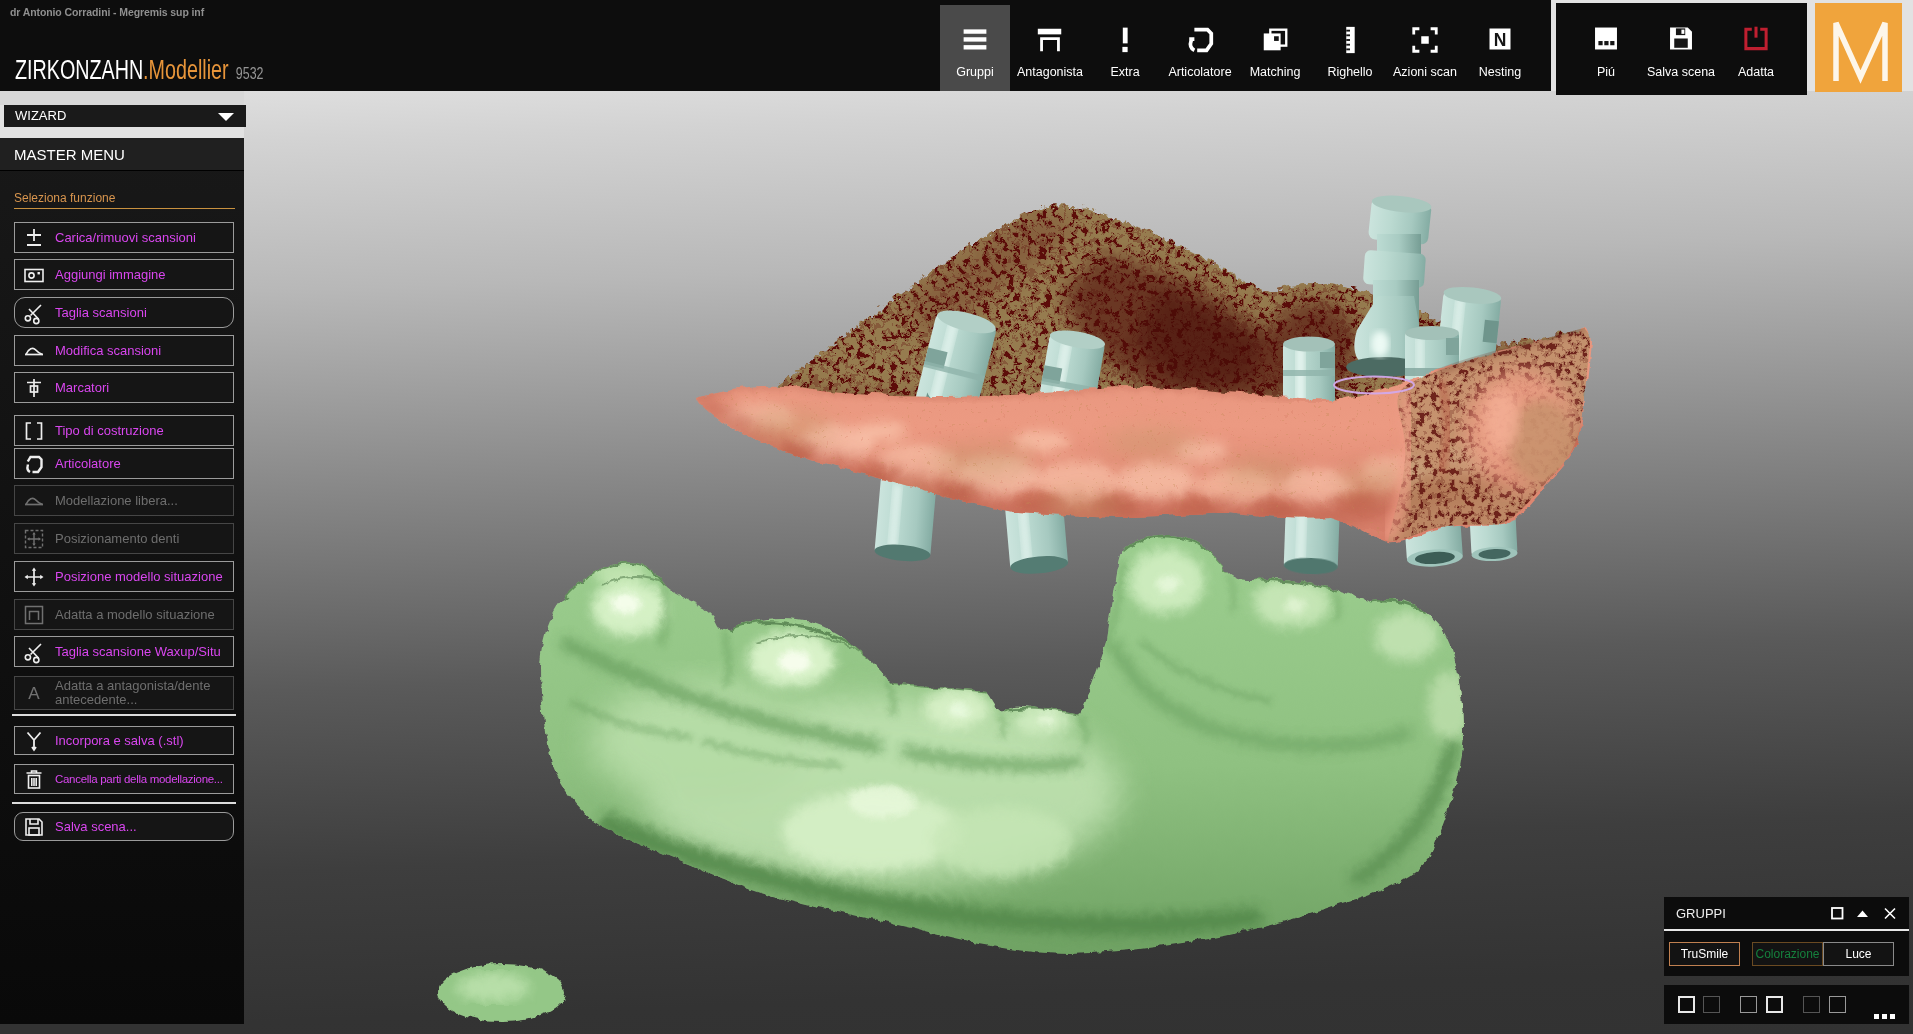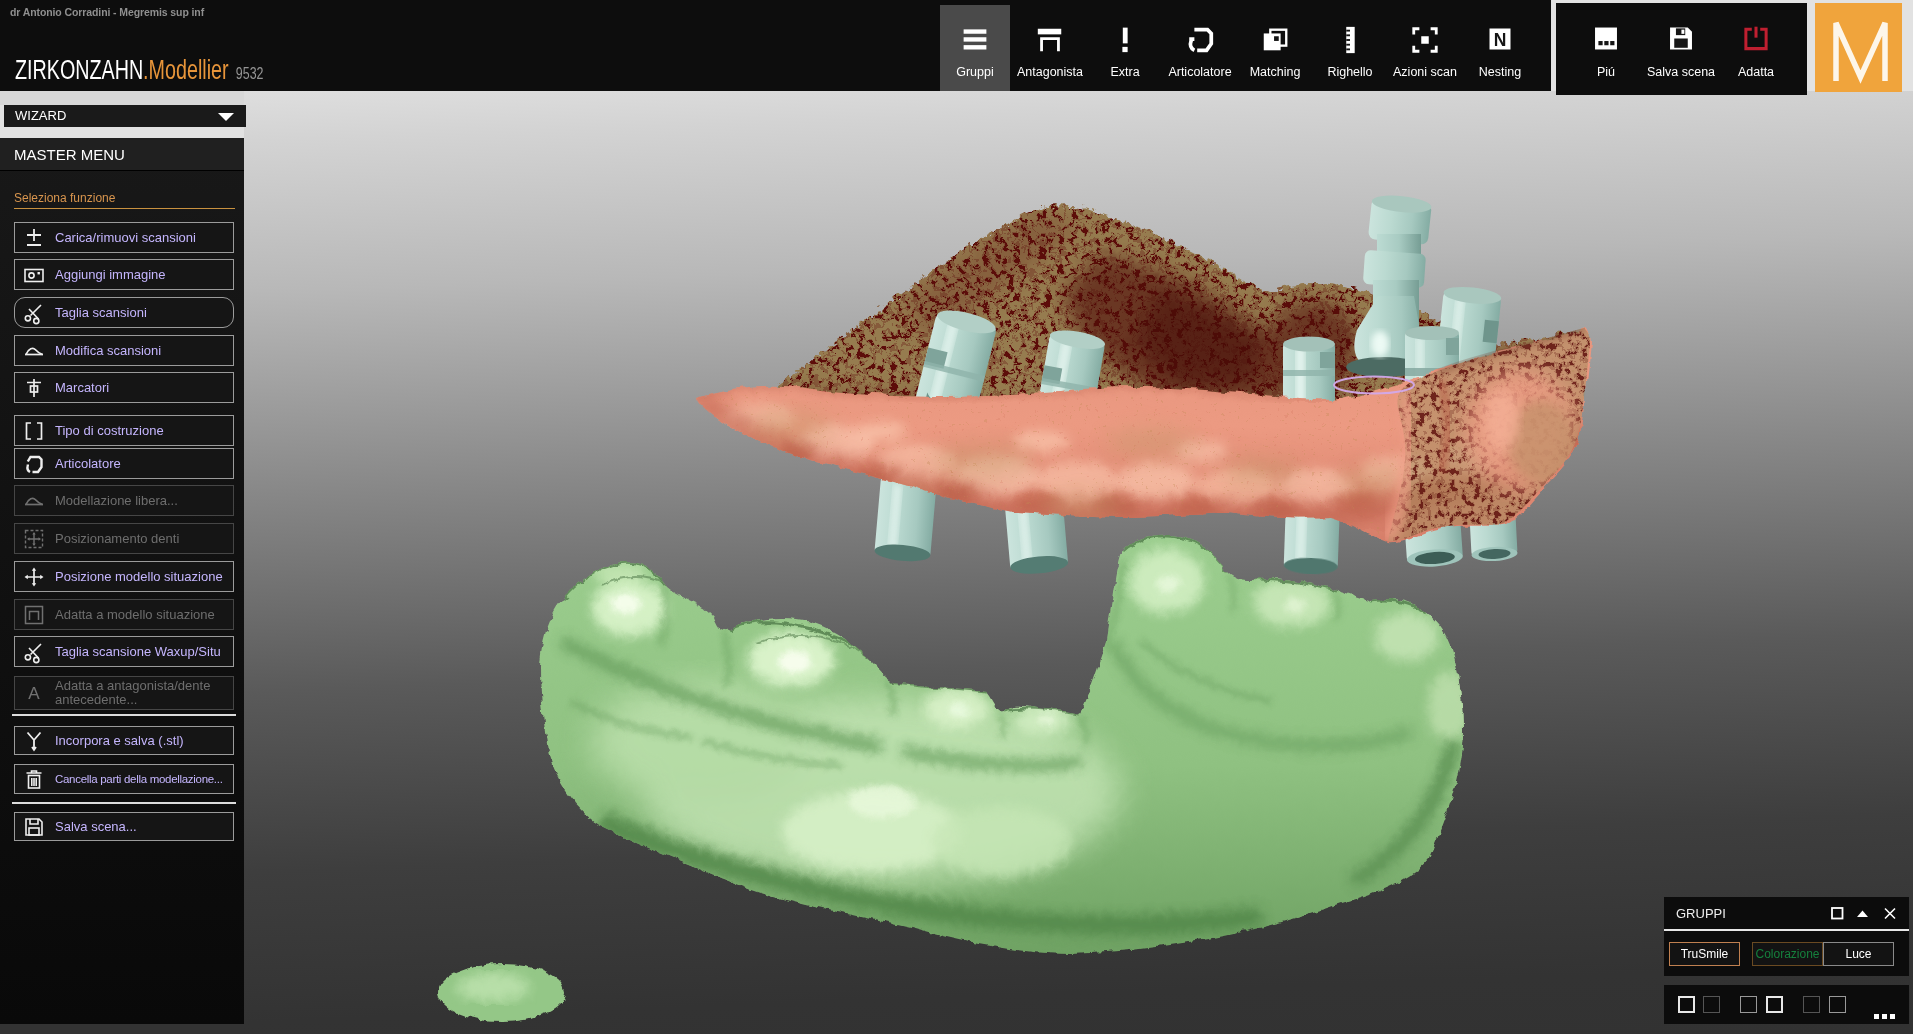--- a/index.html
+++ b/index.html
@@ -28,21 +28,21 @@
     background:linear-gradient(178deg,#dedede 0%, #d3d3d3 5%, #b8b8b8 20%, #888888 40%, #5a5a5a 60%, #3e3e3e 78%, #333333 93%, #323232 100%); }
   #vpleft { left:0px; top:1024px; width:244px; height:10px; background:#333; }
   #vpgapL { left:0; top:91px; width:244px; height:14px; background:#d8d8d8; }
 
   
   #wizard { left:4px; top:105px; width:242px; height:22px; background:#1a1a1a; color:#fff; font-size:13px; line-height:22px; padding-left:11px; }
   #wizard .tri { position:absolute; right:12px; top:8px; width:0; height:0; border-left:8px solid transparent; border-right:8px solid transparent; border-top:8px solid #fff; }
   #sidebar { left:0px; top:138px; width:244px; height:886px; background:linear-gradient(#181818,#090909); }
   #mmenu { position:absolute; left:0; top:0; width:244px; height:33px; background:#202020; color:#fff; font-size:15px; line-height:33px; padding-left:14px; border-bottom:1px solid #000; }
   #selfun { position:absolute; left:14px; top:53px; width:221px; color:#d8954e; font-size:12px; padding-bottom:3px; border-bottom:1px solid #c8913f; }
-  .btn { position:absolute; left:14px; width:220px; height:31px; background:#151515; border:1px solid #9b9b9b; display:flex; align-items:center; color:#c4b5fd; font-size:13px; }
+  .btn { position:absolute; left:14px; width:220px; height:31px; background:#151515; border:1px solid #9b9b9b; display:flex; align-items:center; color:#d946ef; font-size:13px; }
   .btn .bic { width:24px; height:24px; margin-left:7px; margin-right:9px; flex:none; }
   .btn.dis { border-color:#464646; color:#6e6e6e; }
   .btn.dis svg { opacity:0.42; }
   .sep { position:absolute; left:12px; width:224px; height:2px; background:#dcdcdc; }
 
   
   #gruppi { left:1664px; top:897px; width:245px; height:79px; background:#0c0c0c; }
   #gruppi .title { position:absolute; left:12px; top:9px; color:#efefef; font-size:13px; }
   #gline { position:absolute; left:0px; top:32px; width:245px; height:2px; background:#e8e8e8; }
   .gbtn { position:absolute; top:45px; height:24px; width:71px; background:#131313; font-size:12px; text-align:center; line-height:22px; color:#fff; }
@@ -539,21 +539,21 @@
     <div class="sep" style="top:576px;"></div>
     <div class="btn" style="top:588px; height:29px;"><svg class="bic" viewBox="0 0 24 24" fill="none" stroke="#eee" stroke-width="1.8">
           <path d="M12 21 V11 M12 11 L5.5 3.5 M12 11 L18.5 3.5 M10 18 L12 21 L14 18"></path>
         </svg>Incorpora e salva (.stl)</div>
     <div class="btn" style="top:626px; height:30px; font-size:11.5px; letter-spacing:-0.3px; white-space:nowrap;"><svg class="bic" viewBox="0 0 24 24" fill="none" stroke="#eee" stroke-width="1.6">
           <path d="M4.5 6 H19.5 M9.5 6 V4 H14.5 V6"></path>
           <rect x="6.5" y="8.5" width="11" height="12.5"></rect>
           <path d="M9.8 11 V19 M12 11 V19 M14.2 11 V19"></path>
         </svg>Cancella parti della modellazione...</div>
     <div class="sep" style="top:664px;"></div>
-    <div class="btn" style="top:674px; height:29px;"><svg class="bic" viewBox="0 0 24 24" fill="none" stroke="#eee" stroke-width="1.6">
+    <div class="btn" style="top:674px; height:29px;border-radius:9px;"><svg class="bic" viewBox="0 0 24 24" fill="none" stroke="#eee" stroke-width="1.6">
           <path d="M4 4 H17 L20 7 V20 H4 Z"></path>
           <path d="M8 4 V9 H16 V4"></path>
           <rect x="7" y="13" width="10" height="7"></rect>
         </svg>Salva scena...</div>
   </div>
   <div class="abs" id="gruppi">
     <div class="title">GRUPPI</div>
     <svg style="position:absolute;right:12px;top:10px" width="66" height="13" viewBox="0 0 66 13">
       <rect x="1" y="1" width="10.5" height="10.5" fill="none" stroke="#fff" stroke-width="1.8"></rect>
       <path d="M26 10 L31.5 3.5 L37 10 Z" fill="#fff"></path>

